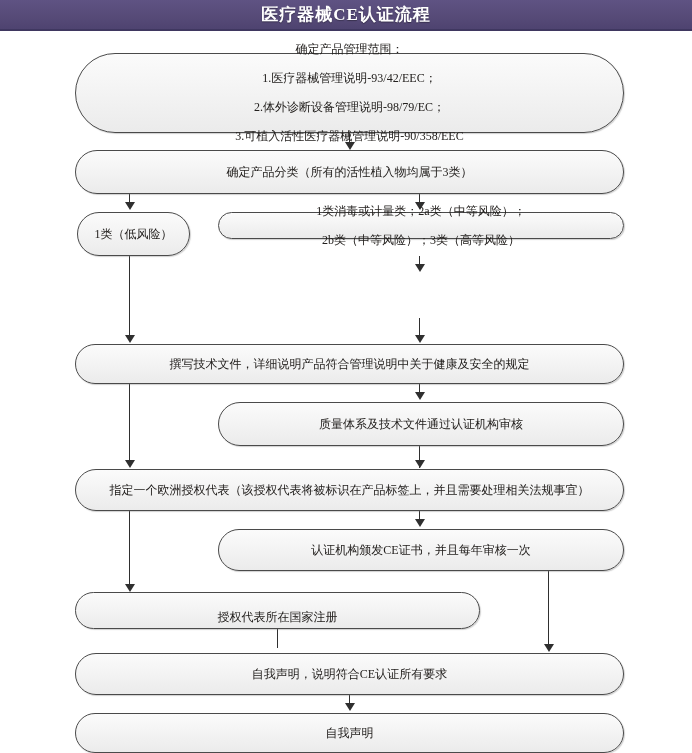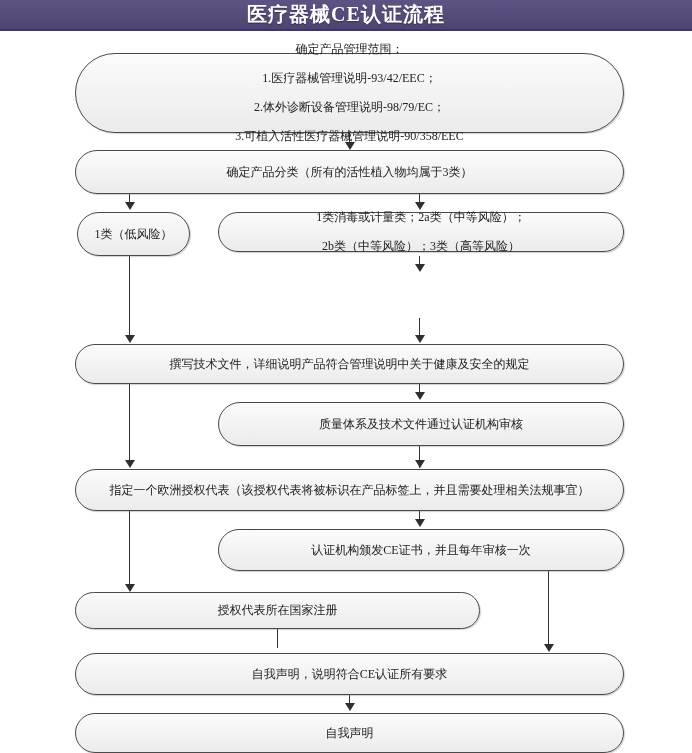--- a/index.html
+++ b/index.html
@@ -14,21 +14,21 @@
   
   .header{
     position:absolute;left:0;top:0;width:692px;height:31px;
     background:linear-gradient(to bottom,#5f5383 0%,#574b78 55%,#4e4370 100%);
     border-bottom:2px solid #3f3760;
     box-sizing:border-box;
     display:flex;align-items:center;justify-content:center;
   }
   .header-title{
     color:#ffffff;
-    font-size:20px;
+    font-size:17px;
     font-weight:bold;
     letter-spacing:1px;
     font-family:"Liberation Serif","DejaVu Serif",serif;
     text-shadow:0 1px 1px rgba(0,0,0,.35);
   }
 
   
   .node{
     position:absolute;
     box-sizing:border-box;
@@ -118,21 +118,21 @@
   </div>
 
   <div class="node" style="left:75px;top:150px;width:549px;height:44px;">
     <span class="line">确定产品分类（所有的活性植入物均属于3类）</span>
   </div>
 
   <div class="node" style="left:77px;top:212px;width:113px;height:44px;">
     <span class="line">1类（低风险）</span>
   </div>
 
-  <div class="node" style="left:218px;top:212px;width:406px;height:40px;flex-direction:column;">
+  <div class="node" style="left:218px;top:212px;width:406px;height:27px;flex-direction:column;">
     <span class="line">1类消毒或计量类；2a类（中等风险）；</span>
     <span class="line">2b类（中等风险）；3类（高等风险）</span>
   </div>
 
 
   <div class="node" style="left:75px;top:344px;width:549px;height:40px;">
     <span class="line">撰写技术文件，详细说明产品符合管理说明中关于健康及安全的规定</span>
   </div>
 
   <div class="node" style="left:218px;top:402px;width:406px;height:44px;">
@@ -140,21 +140,21 @@
   </div>
 
   <div class="node" style="left:75px;top:469px;width:549px;height:42px;justify-content:center;">
     <span class="line">指定一个欧洲授权代表（该授权代表将被标识在产品标签上，并且需要处理相关法规事宜）</span>
   </div>
 
   <div class="node" style="left:218px;top:529px;width:406px;height:42px;">
     <span class="line">认证机构颁发CE证书，并且每年审核一次</span>
   </div>
 
-  <div class="node" style="left:75px;top:592px;width:405px;height:37px;">
+  <div class="node" style="left:75px;top:592px;width:405px;height:37px;align-items:flex-end;">
     <span class="line">授权代表所在国家注册</span>
   </div>
 
   <div class="node" style="left:75px;top:653px;width:549px;height:42px;">
     <span class="line">自我声明，说明符合CE认证所有要求</span>
   </div>
 
   <div class="node" style="left:75px;top:713px;width:549px;height:40px;">
     <span class="line">自我声明</span>
   </div>

